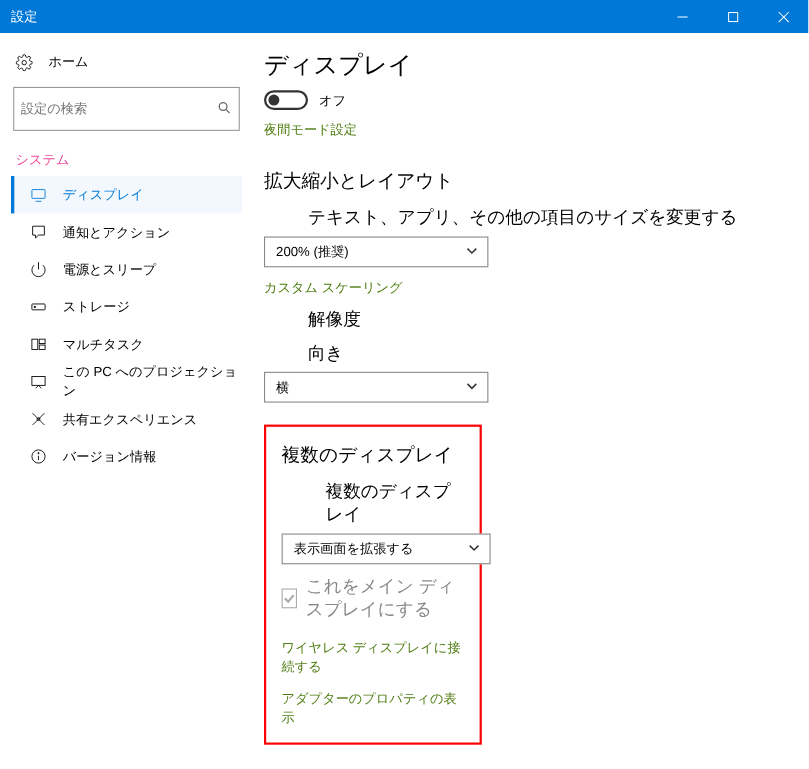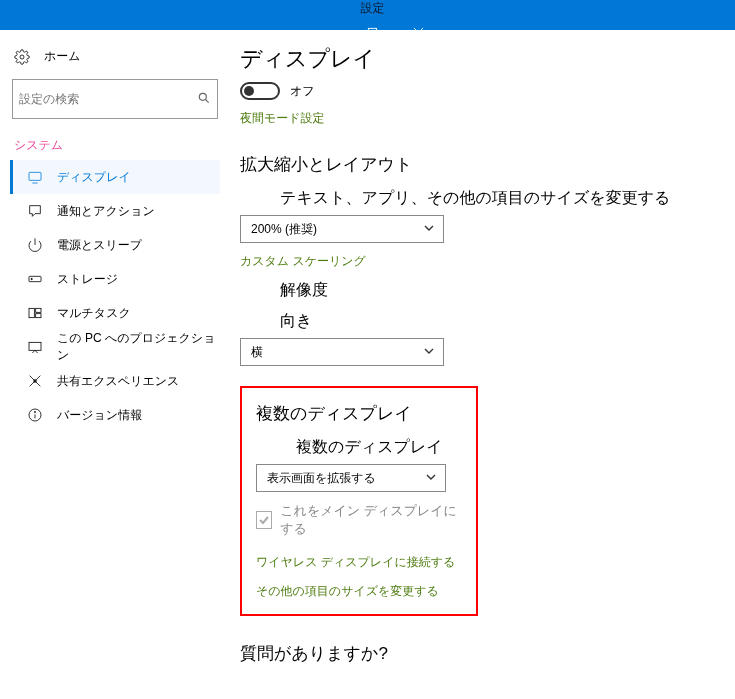--- a/index.html
+++ b/index.html
@@ -8,26 +8,25 @@
     font-size: 12px;
     color: #000;
     background: #fff;
     width: 735px;
     height: 699px;
     overflow: hidden;
   }
   .titlebar {
     height: 30px;
     background: #0078d7;
-    color: #0f172a;
+    color: #ffffff;
     display: flex;
     align-items: center;
     padding-left: 10px;
     font-size: 12px;
-    flex-direction: column;
   }
   .titlebar-left { flex: 1; display: flex; align-items: center; gap: 8px; }
   .titlebar-controls { display: flex; }
   .titlebar-btn {
     width: 46px;
     height: 30px;
     display: flex;
     align-items: center;
     justify-content: center;
     color: #fff;
@@ -153,30 +152,30 @@
     font-size: 12px;
     background: #fff;
     cursor: pointer;
     margin-bottom: 10px;
   }
   .select .chev svg { width: 12px; height: 12px; stroke: #333; fill: none; stroke-width: 1.4; }
   .highlight-box {
     border: 2px solid #ff0000;
     padding: 14px 14px 14px 14px;
     margin-top: 20px;
-    width: 238px;
+    width: 198px;
   }
   .highlight-box h2.group-title { margin-top: 0; }
   .highlight-box .select { width: 190px; }
   .checkbox-row {
     display: flex;
     align-items: center;
     gap: 8px;
     color: #888;
-    font-size: 13px;
+    font-size: 16px;
     margin-bottom: 16px;
     margin-top: 10px;
   }
   .checkbox {
     width: 18px;
     height: 18px;
     border: 1px solid #aaa;
     display: flex;
     align-items: center;
     justify-content: center;
@@ -353,21 +352,21 @@
       </div>
       <div class="checkbox-row">
         <div class="checkbox">
           <svg viewBox="0 0 12 12">
               <polyline points="2,6 5,9 10,3"></polyline>
             </svg>
         </div>
         <span>これをメイン ディスプレイにする</span>
       </div>
       <div><span class="link">ワイヤレス ディスプレイに接続する</span></div>
-      <div class="spacer-link"><span class="link">その他の項目のサイズを変更する</span></div>
+      <div class="spacer-link"><span class="link">アダプターのプロパティの表示</span></div>
     </div>
 
     <h2 class="group-title">質問がありますか?</h2>
     
 
     
     
   </div>
 </div>
 

